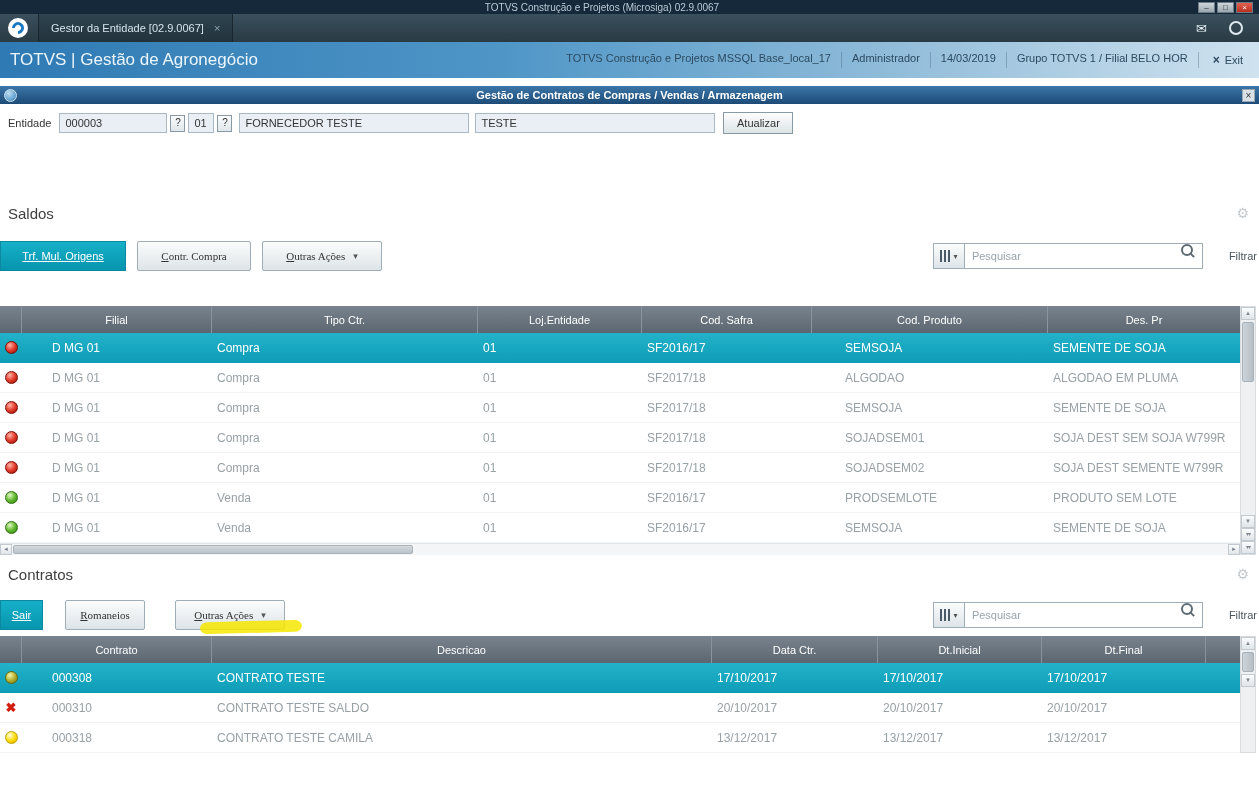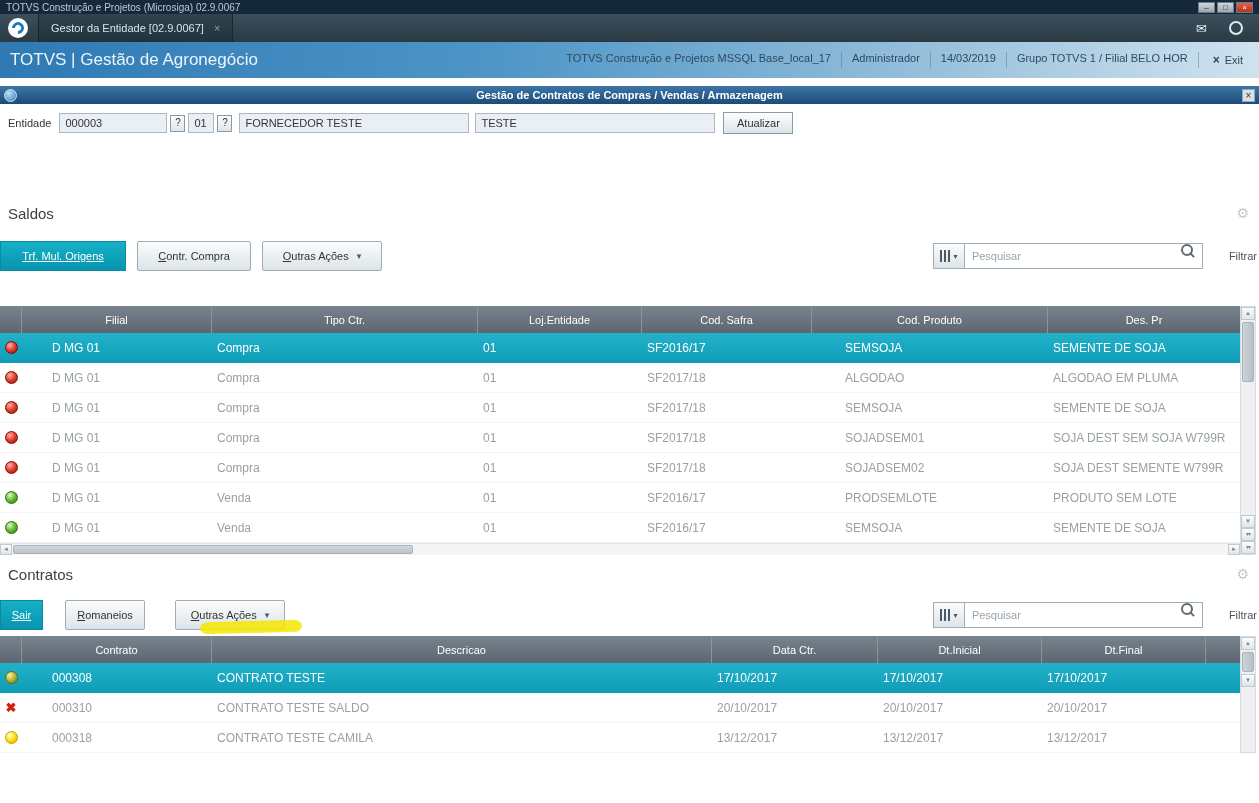--- a/index.html
+++ b/index.html
@@ -1,21 +1,21 @@
 <!DOCTYPE html>
 <html><head>
 <meta charset="utf-8">
 <style>
   * { box-sizing: border-box; margin:0; padding:0; }
   html,body { width:1259px; height:803px; }
   body { font-family:"Liberation Sans", sans-serif; background:#fff; overflow:hidden; position:relative; }
 
   
   .titlebar { height:14px; background:#16293a; color:#b9c9d6; font-size:10px; display:flex; align-items:center; padding:0 6px; }
-  .titlebar .ttl { flex:1; white-space:nowrap; overflow:hidden; }
+  .titlebar .ttl { flex:1; white-space:nowrap; overflow:hidden;text-align:center; }
   .win-controls { display:flex; gap:2px; }
   .win-btn { width:17px; height:11px; background:linear-gradient(#cfd6db,#9aa7b0); border:1px solid #6b7a85; font-size:8px; line-height:9px; text-align:center; color:#222; cursor:default; }
   .win-btn.close { background:linear-gradient(#e2604f,#b8301f); color:#fff; }
 
   
   .tabbar { height:28px; background:linear-gradient(#3a505d,#293a43); display:flex; align-items:center; padding:0 8px; }
   .logo-circle { width:20px; height:20px; border-radius:50%; background:#fff; display:flex; align-items:center; justify-content:center; margin-right:10px; flex:0 0 auto; }
   .logo-arc { width:12px; height:12px; border-radius:50%; border:3px solid #1a78c2; border-left-color:transparent; transform:rotate(-45deg); }
   .tab { height:28px; display:flex; align-items:center; gap:10px; background:linear-gradient(#2e4450,#22323b); border-left:1px solid #1a262d; border-right:1px solid #1a262d; padding:0 12px; color:#d6e4ec; font-size:11px; white-space:nowrap; }
   .tab-close { color:#8fa3ae; font-size:11px; }
@@ -56,21 +56,21 @@
   .saldos-head { margin-top:70px; }
   .contratos-head { margin-top:10px; }
 
   
   .toolbar { margin-top:19px; height:30px; display:flex; align-items:center; position:relative; padding-right:2px; }
   .toolbar.ct { margin-top:17px; }
   .tbtn { height:30px; display:flex; align-items:center; justify-content:center; font-size:11px; cursor:default; white-space:nowrap; }
   .tbtn.teal { background:linear-gradient(#16b0c8,#0795ae); color:#fff; border:1px solid #0b89a1; font-weight:normal; }
   .tbtn.teal .lbl { text-decoration:underline; }
   .tbtn.gray { background:linear-gradient(#fbfcfc,#dde4e8); border:1px solid #9fadb6; color:#333; border-radius:2px; }
-  .tbtn.gray .lbl { display:inline-block; }
+  .tbtn.gray .lbl { display:inline-block;font-family:Liberation Serif, serif; }
   .tbtn.gray .lbl::first-letter { text-decoration:underline; }
   .chev { font-size:9px; color:#555; margin-left:8px; }
   .w-trf { width:126px; }
   .w-contr { width:114px; margin-left:11px; }
   .w-outras { width:120px; margin-left:11px; }
   .w-sair { width:43px; }
   .w-rom { width:80px; margin-left:22px; }
   .w-outras2 { width:110px; margin-left:30px; }
   .toolbar-right { margin-left:auto; display:flex; align-items:center; }
   .colbtn { width:32px; height:26px; background:linear-gradient(#fbfcfc,#dde4e8); border:1px solid #9fadb6; display:flex; align-items:center; justify-content:center; gap:3px; cursor:default; }

